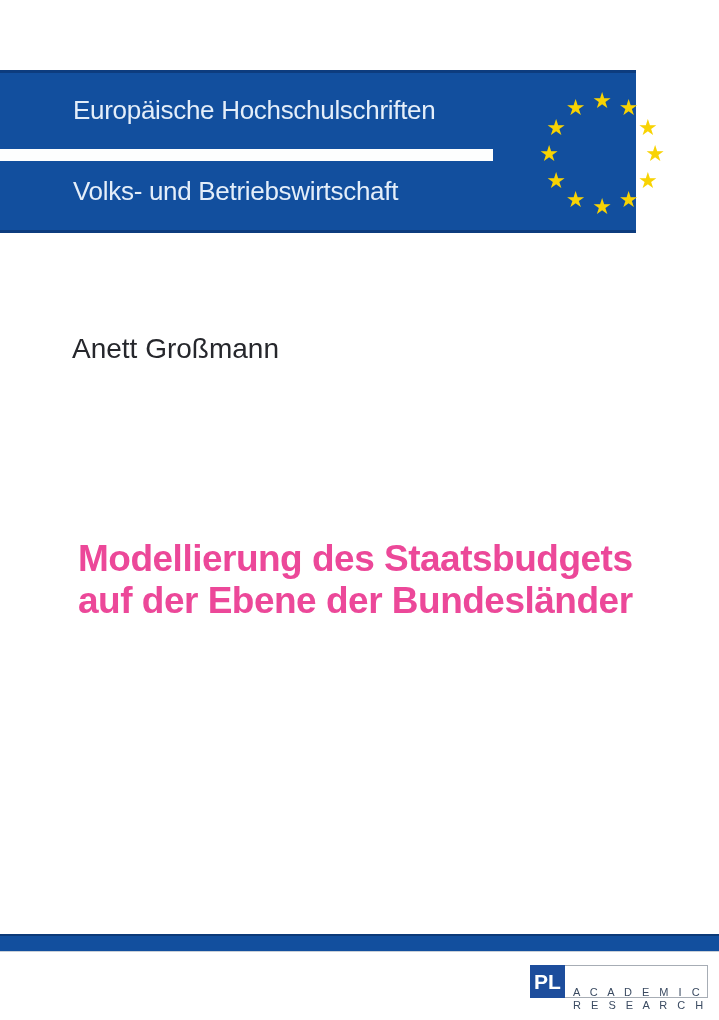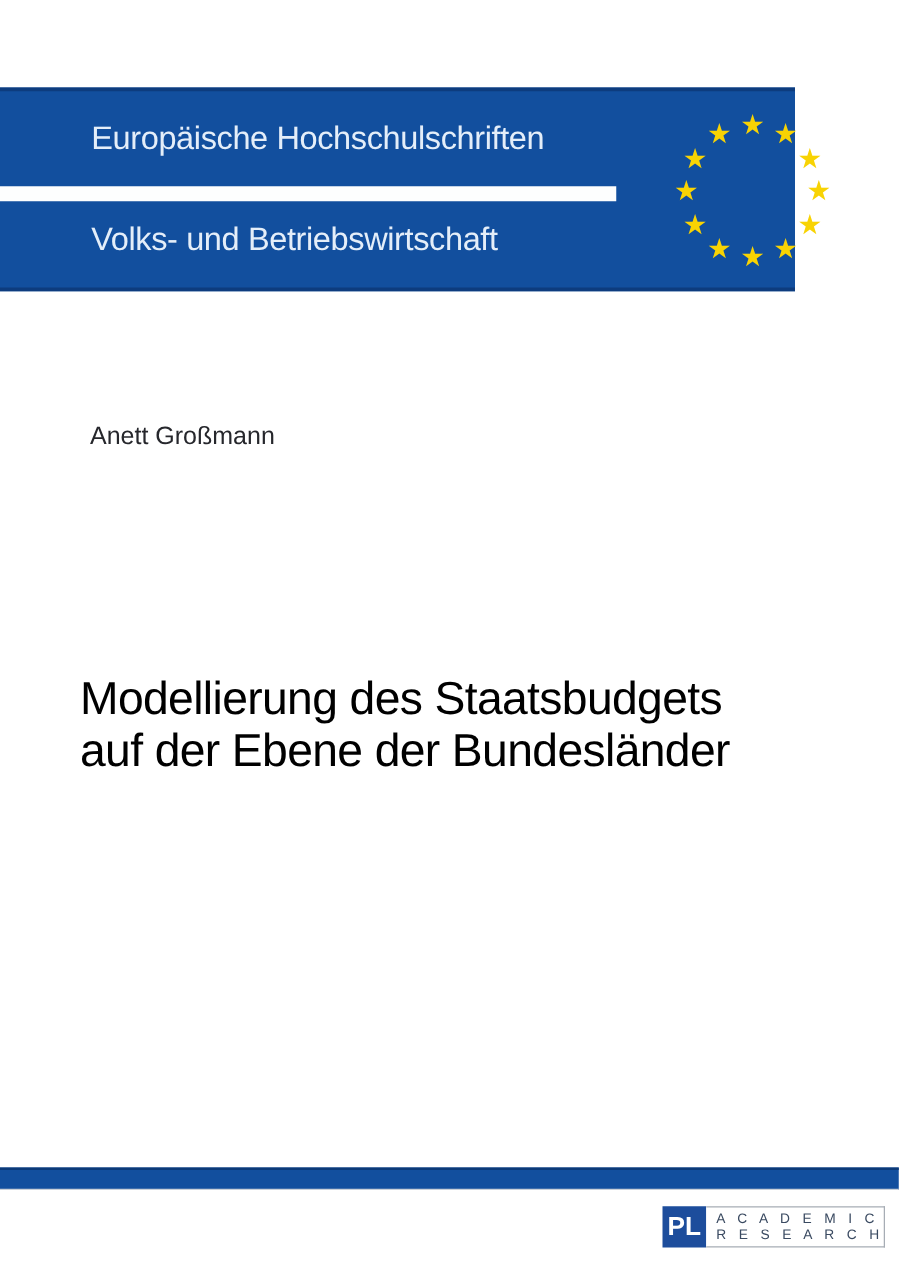--- a/index.html
+++ b/index.html
@@ -48,31 +48,31 @@
     position:absolute;
     width:26px;height:26px;
     text-align:center;
     font-family:"DejaVu Sans", sans-serif;
     font-size:22px;line-height:26px;
   }
 
   
   .author{
     position:absolute;left:72px;top:332px;
-    font-size:20px;line-height:34px;
+    font-size:28px;line-height:34px;
     color:#26272c;
   }
 
   
   .title{
-    position:absolute;left:64px;top:538px;
+    position:absolute;left:78px;top:538px;
     font-size:37px;line-height:42px;
-    font-weight:normal;
+    font-weight:bold;
     letter-spacing:-0.5px;
-    color:#000000;
+    color:#ec4899;
   }
 
   
   .footer-bar{
     position:absolute;left:0;top:934px;
     width:719px;height:15px;
     background:#124f9e;
     border-top:2px solid #0c3a78;
     border-bottom:1px solid #c9d0d8;
     box-sizing:content-box;
@@ -92,21 +92,21 @@
     font-size:21px;line-height:33px;
     text-align:center;
     flex:0 0 auto;
   }
   .pl-text{
     flex:1 1 auto;
     border:1px solid #a7adb5;
     border-left:none;
     background:#ffffff;
     box-sizing:border-box;
-    padding:3px 0 0 8px;
+    padding:20px 0 0 8px;
     color:#3a4a61;
   }
   .pl-text div{
     font-size:11px;line-height:13px;
     letter-spacing:3.5px;
     white-space:nowrap;
   }
 </style>
 </head>
 <body>

